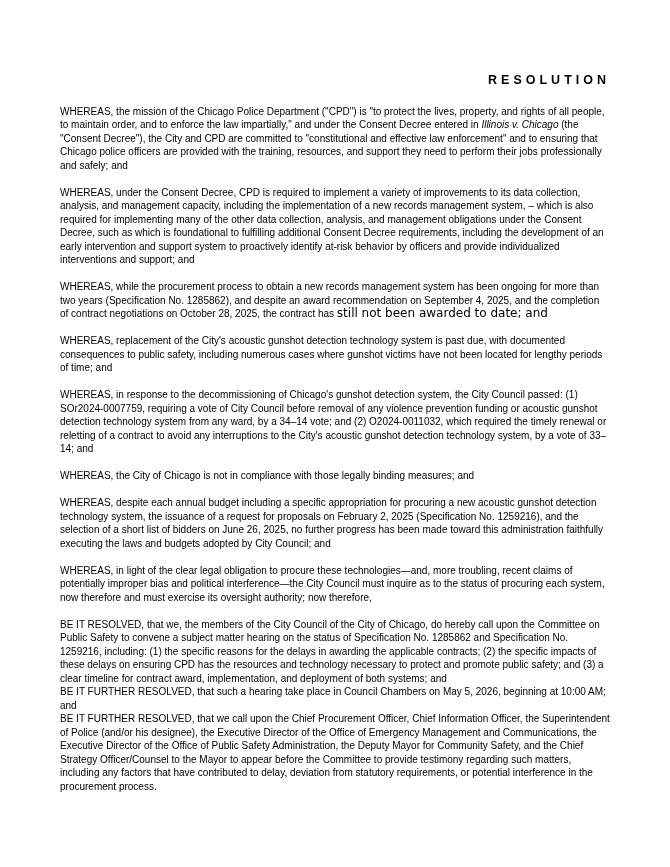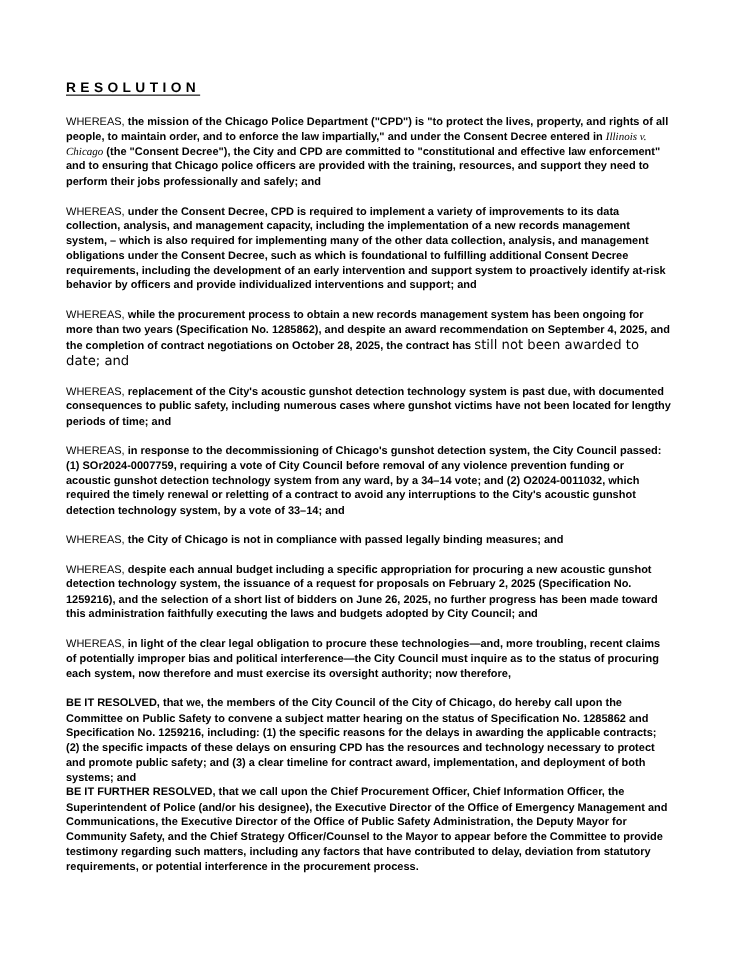--- a/index.html
+++ b/index.html
@@ -18,50 +18,50 @@
     font-size: 10px;
     line-height: 13.5px;
     box-sizing: border-box;
     padding: 74px 60px 0 60px;
     overflow: hidden;
   }
   .doc-title {
     font-size: 12.5px;
     font-weight: bold;
     letter-spacing: 4px;
-    text-align: left;
-    text-decoration: underline;
+    text-align: right;
     text-underline-offset: 2px;
     margin: 0 0 17px 0;
   }
   .para {
     margin: 0 0 13.5px 0;
     text-align: left;
   }
   .para.tight {
     margin-bottom: 0;
   }
   .part-bold { font-weight: normal; }
-  .part-italic { font-style: italic; font-family: Liberation Serif, serif; }
-  .part-normal { font-weight: bold; }
+  .part-italic { font-style: italic; }
+  .part-normal { font-weight: normal; }
   .part-alt {
     font-family: "DejaVu Sans", sans-serif;
     font-size: 12px;
   }
 </style>
 </head>
 <body>
 
 <div class="page">
   <h1 class="doc-title">RESOLUTION</h1>
   <div id="document-body">
       <p class="para"><span class="part-bold">WHEREAS,</span><span class="part-normal"> the mission of the Chicago Police Department ("CPD") is "to protect the lives, property, and rights of all people, to maintain order, and to enforce the law impartially," and under the Consent Decree entered in </span><span class="part-italic">Illinois v. Chicago</span><span class="part-normal"> (the "Consent Decree"), the City and CPD are committed to "constitutional and effective law enforcement" and to ensuring that Chicago police officers are provided with the training, resources, and support they need to perform their jobs professionally and safely; and</span></p>
       <p class="para"><span class="part-bold">WHEREAS,</span><span class="part-normal"> under the Consent Decree, CPD is required to implement a variety of improvements to its data collection, analysis, and management capacity, including the implementation of a new records management system, – which is also required for implementing many of the other data collection, analysis, and management obligations under the Consent Decree, such as which is foundational to fulfilling additional Consent Decree requirements, including the development of an early intervention and support system to proactively identify at-risk behavior by officers and provide individualized interventions and support; and</span></p>
       <p class="para"><span class="part-bold">WHEREAS,</span><span class="part-normal"> while the procurement process to obtain a new records management system has been ongoing for more than two years (Specification No. 1285862), and despite an award recommendation on September 4, 2025, and the completion of contract negotiations on October 28, 2025, the contract has </span><span class="part-alt">still not been awarded to date; and</span></p>
       <p class="para"><span class="part-bold">WHEREAS,</span><span class="part-normal"> replacement of the City's acoustic gunshot detection technology system is past due, with documented consequences to public safety, including numerous cases where gunshot victims have not been located for lengthy periods of time; and</span></p>
       <p class="para"><span class="part-bold">WHEREAS,</span><span class="part-normal"> in response to the decommissioning of Chicago's gunshot detection system, the City Council passed: (1) SOr2024-0007759, requiring a vote of City Council before removal of any violence prevention funding or acoustic gunshot detection technology system from any ward, by a 34–14 vote; and (2) O2024-0011032, which required the timely renewal or reletting of a contract to avoid any interruptions to the City's acoustic gunshot detection technology system, by a vote of 33–14; and</span></p>
-      <p class="para"><span class="part-bold">WHEREAS,</span><span class="part-normal"> the City of Chicago is not in compliance with passed legally binding measures; and</span></p>
+      <p class="para"><span class="part-bold">WHEREAS,</span><span class="part-normal"> the City of Chicago is not in compliance with those legally binding measures; and</span></p>
       <p class="para"><span class="part-bold">WHEREAS,</span><span class="part-normal"> despite each annual budget including a specific appropriation for procuring a new acoustic gunshot detection technology system, the issuance of a request for proposals on February 2, 2025 (Specification No. 1259216), and the selection of a short list of bidders on June 26, 2025, no further progress has been made toward this administration faithfully executing the laws and budgets adopted by City Council; and</span></p>
       <p class="para"><span class="part-bold">WHEREAS,</span><span class="part-normal"> in light of the clear legal obligation to procure these technologies—and, more troubling, recent claims of potentially improper bias and political interference—the City Council must inquire as to the status of procuring each system, now therefore and must exercise its oversight authority; now therefore,</span></p>
       <p class="para tight"><span class="part-normal">BE IT RESOLVED, that we, the members of the City Council of the City of Chicago, do hereby call upon the Committee on Public Safety to convene a subject matter hearing on the status of Specification No. 1285862 and Specification No. 1259216, including:  (1) the specific reasons for the delays in awarding the applicable contracts; (2) the specific impacts of these delays on ensuring CPD has the resources and technology necessary to protect and promote public safety; and (3) a clear timeline for contract award, implementation, and deployment of both systems; and</span></p>
+      <p class="para tight"><span class="part-normal">BE IT FURTHER RESOLVED, that such a hearing take place in Council Chambers on May 5, 2026, beginning at 10:00 AM; and</span></p>
       <p class="para"><span class="part-normal">BE IT FURTHER RESOLVED, that we call upon the Chief Procurement Officer, Chief Information Officer, the Superintendent of Police (and/or his designee), the Executive Director of the Office of Emergency Management and Communications, the Executive Director of the Office of Public Safety Administration, the Deputy Mayor for Community Safety, and the Chief Strategy Officer/Counsel to the Mayor to appear before the Committee to provide testimony regarding such matters, including any factors that have contributed to delay, deviation from statutory requirements, or potential interference in the procurement process.</span></p>
     </div>
 </div>
 
 </body></html>

